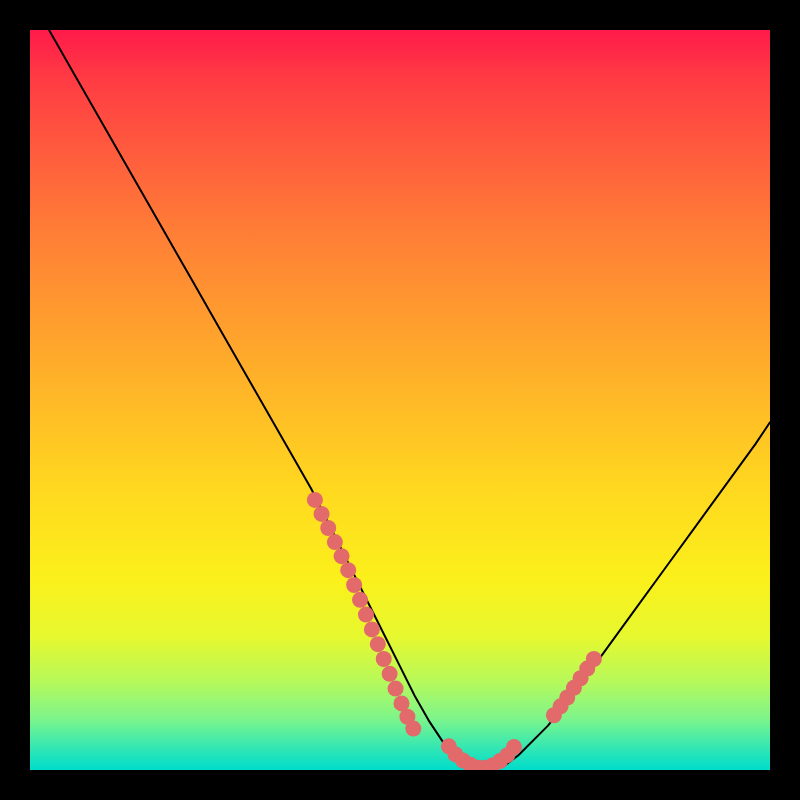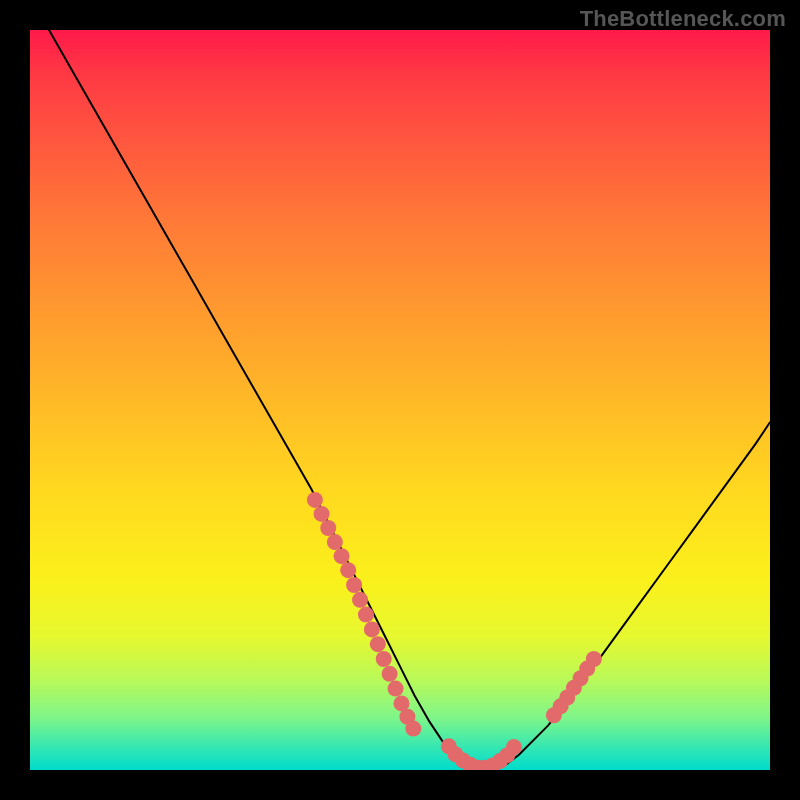--- a/index.html
+++ b/index.html
@@ -49,21 +49,20 @@
     position: absolute;
     inset: 0;
     width: 100%;
     height: 100%;
   }
 </style>
 </head>
 <body>
 
 <div class="frame">
-  <div class="watermark">TheBottleneck.com</div>
 
   <div class="plot-area">
     <svg class="curve" viewBox="0 0 740 740" preserveAspectRatio="none">
       <path id="main-curve-path" fill="none" stroke="#000000" stroke-width="2" stroke-linecap="round" stroke-linejoin="round" d="M14.80 -7.40 L44.40 44.40 L74.00 96.20 L103.60 148.00 L133.20 199.80 L162.80 251.60 L192.40 303.40 L222.00 355.20 L251.60 407.00 L281.20 458.80 L310.80 518.00 L325.60 547.60 L340.40 577.20 L355.20 606.80 L370.00 636.40 L384.80 666.00 L399.60 691.90 L414.40 714.10 L429.20 728.90 L444.00 736.30 L458.80 740.00 L473.60 736.30 L488.40 725.20 L518.00 695.60 L547.60 658.60 L577.20 617.90 L606.80 577.20 L636.40 536.50 L666.00 495.80 L695.60 455.10 L725.20 414.40 L740.00 392.20"></path>
       <g id="markers-left">
           <circle cx="284.90" cy="469.90" r="8" fill="#e26a6a"></circle>
           <circle cx="291.56" cy="483.96" r="8" fill="#e26a6a"></circle>
           <circle cx="298.22" cy="498.02" r="8" fill="#e26a6a"></circle>
           <circle cx="304.88" cy="512.08" r="8" fill="#e26a6a"></circle>
           <circle cx="311.54" cy="526.14" r="8" fill="#e26a6a"></circle>

